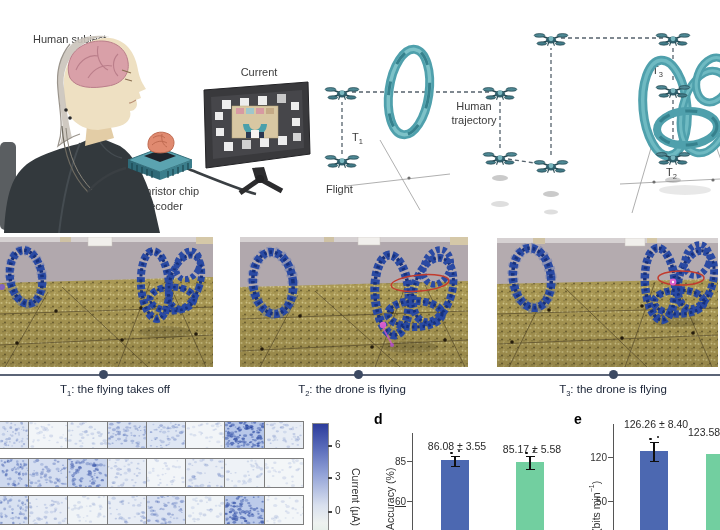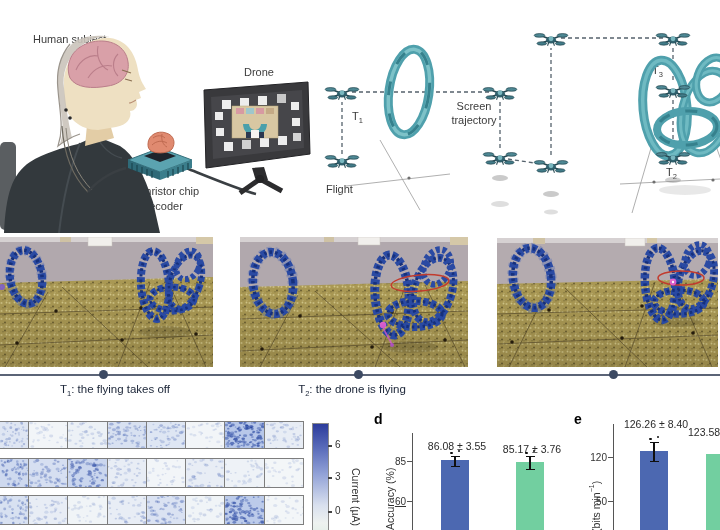--- a/index.html
+++ b/index.html
@@ -72,27 +72,27 @@
         <ellipse cx="-8" cy="3" rx="4.2" ry="1.5" fill="#417b88" stroke="#1e4049" stroke-width="0.6"></ellipse>
         <ellipse cx="8" cy="3" rx="4.2" ry="1.5" fill="#417b88" stroke="#1e4049" stroke-width="0.6"></ellipse>
         <ellipse cx="0" cy="0" rx="4.4" ry="3.1" fill="#2f5f6c"></ellipse>
         <circle cx="0" cy="-1" r="2.1" fill="#79b7bf"></circle>
         <path d="M-2,2 L-3,5 M2,2 L3,5" stroke="#24464f" stroke-width="0.9"></path>
       </g>
     </defs>
   </svg>
 
   <div class="lbl" style="left:33px;top:33px;">Human subject</div>
-  <div class="lbl center" style="left:259px;top:66px;">Drone</div>
+  <div class="lbl center" style="left:259px;top:66px;">Current</div>
   <div class="lbl center" style="left:163px;top:185px;">Memristor chip</div>
   <div class="lbl center" style="left:163px;top:200px;">decoder</div>
   <div class="lbl" style="left:326px;top:183px;">Flight</div>
-  <div class="lbl center" style="left:474px;top:100px;">Screen</div>
+  <div class="lbl center" style="left:474px;top:100px;">Human</div>
   <div class="lbl center" style="left:474px;top:114px;">trajectory</div>
-  <div class="lbl" style="left:352px;top:110px;"><span>T</span><span class="sub">1</span></div>
+  <div class="lbl" style="left:352px;top:131px;"><span>T</span><span class="sub">1</span></div>
   <div class="lbl" style="left:652px;top:64px;"><span>T</span><span class="sub">3</span></div>
   <div class="lbl" style="left:666px;top:166px;"><span>T</span><span class="sub">2</span></div>
 
   <svg class="abs" style="left:0;top:26px;" width="200" height="207" viewBox="0 0 200 207">
     <rect x="0" y="116" width="16" height="88" rx="5" fill="#5a5e61"></rect>
     <path d="M4,207 C6,168 12,148 30,136 C44,127 62,122 78,118 L96,110 L120,120 C134,129 144,148 153,176 L160,207 Z" fill="#33393d"></path>
     <path d="M80,117 C71,140 63,172 59,207" stroke="#454c51" fill="none" stroke-width="2"></path>
     <path d="M96,110 C104,124 112,130 122,132" stroke="#454c51" fill="none" stroke-width="1.5"></path>
     <path d="M88,88 L85,120 L114,112 L106,84 Z" fill="#e3cda6"></path>
     <path d="M64,60 C62,30 88,10 110,12 C128,14 136,30 138,44 C140,54 143,58 146,63 L139,66 L141,72 L136,74 C139,80 135,85 130,85 C132,92 127,99 116,101 L98,104 C80,104 66,92 64,74 Z" fill="#eee0c2"></path>
@@ -385,20 +385,21 @@
       </g>
     </svg>
   </div>
 
   <div id="tl-line"></div>
   <div class="tl-dot" style="left:98.5px;"></div>
   <div class="tl-dot" style="left:353.5px;"></div>
   <div class="tl-dot" style="left:608.5px;"></div>
   <div class="tl-lbl" style="left:115px;"><span>T</span><span class="sub">1</span><span>: the flying takes off</span></div>
   <div class="tl-lbl" style="left:352px;"><span>T</span><span class="sub">2</span><span>: the drone is flying</span></div>
+  <div class="tl-lbl" style="left:613px;"><span>T</span><span class="sub">3</span><span>: the drone is flying</span></div>
 
   <div class="hm-row" style="top:421px;height:26px;">
       <div class="hm-cell" style="background: rgb(223, 230, 243);">
         <svg viewBox="0 0 100 100" preserveAspectRatio="none">
           <circle cx="69.0" cy="77.3" r="3.0" fill="rgb(84,111,184)" opacity="0.25"></circle>
           <circle cx="59.2" cy="72.0" r="3.8" fill="rgb(68,97,176)" opacity="0.27"></circle>
           <circle cx="78.0" cy="74.1" r="4.6" fill="rgb(118,143,203)" opacity="0.31"></circle>
           <circle cx="30.0" cy="89.7" r="3.2" fill="rgb(77,104,180)" opacity="0.34"></circle>
           <circle cx="25.4" cy="1.9" r="5.1" fill="rgb(107,133,197)" opacity="0.28"></circle>
           <circle cx="12.3" cy="47.0" r="5.8" fill="rgb(105,131,196)" opacity="0.25"></circle>
@@ -1609,21 +1610,21 @@
 
   <div id="panel-d">
     <div class="panel-letter" style="left:374px;top:411px;">d</div>
     <div class="vlabel-up" style="left:384px;top:466px;height:64px;">Accuracy (%)</div>
     <div class="axis-v" style="left:412px;top:433px;height:97px;"></div>
     <div class="ytickmark" style="left:407px;top:461px;"></div>
     <div class="ytickmark" style="left:407px;top:501px;"></div>
     <div class="yticklbl" style="left:380px;top:456px;">85</div>
     <div class="yticklbl" style="left:380px;top:496px;text-decoration:underline;">60</div>
     <div class="ann center" style="left:457px;top:440px;">86.08 ± 3.55</div>
-    <div class="ann center" style="left:532px;top:443px;">85.17 ± 3.76</div>
+    <div class="ann center" style="left:532px;top:443px;">85.17 ± 5.58</div>
     <div class="bar-slot" style="left:441px;width:28px;">
       <div class="bar" style="top: 45.272px; background: rgb(76, 104, 177);"></div>
         <div class="errbar" style="top: 40.888px; height: 8.768px;">
           <i></i>
         </div>
         <div class="errdots" style="top: 34.888px;">
           <b></b>
           <s></s>
         </div>
     </div>

